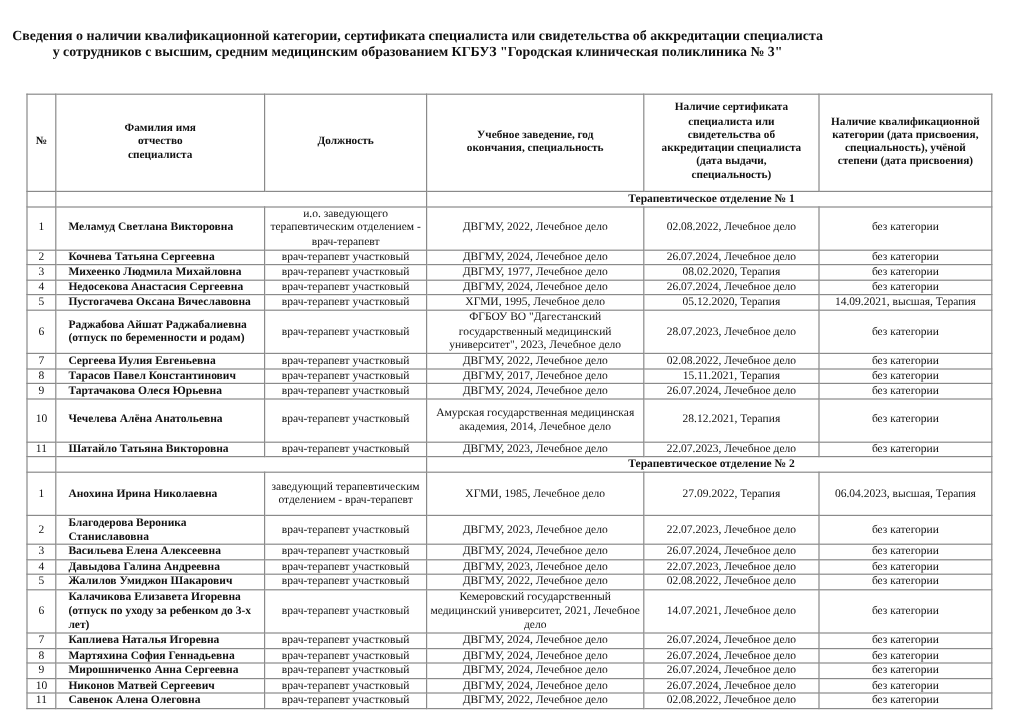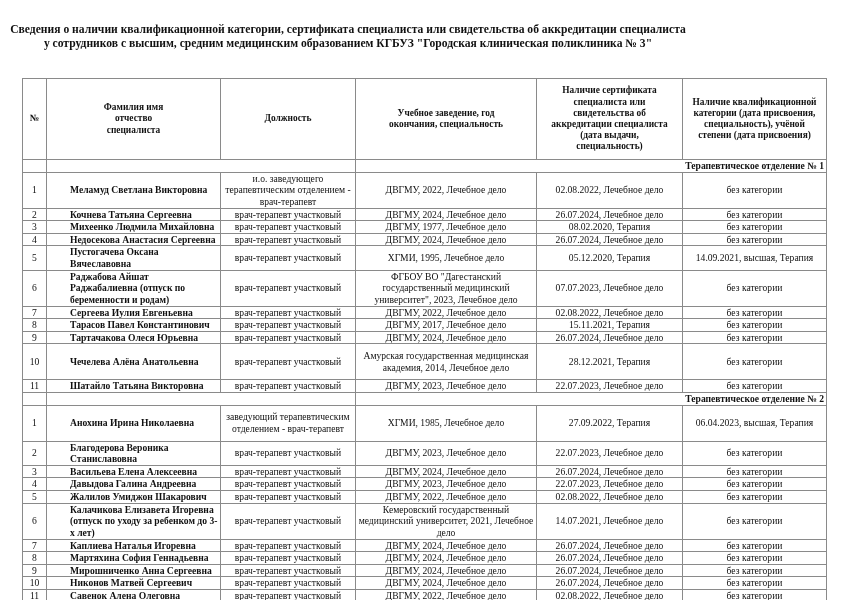--- a/index.html
+++ b/index.html
@@ -2,24 +2,24 @@
 <html><head>
 <meta charset="utf-8">
 <style>
   html, body { margin: 0; padding: 0; background: #ffffff; }
   body { width: 849px; height: 600px; position: relative; overflow: hidden; font-family: "Liberation Serif", "DejaVu Serif", serif; color: #111; }
   .title { position: absolute; left: 0; top: 23px; width: 696px; text-align: center; font-weight: bold; font-size: 11.6px; line-height: 14px; }
   .title div { white-space: nowrap; }
   table { position: absolute; left: 22px; top: 78px; width: 804px; border-collapse: collapse; table-layout: fixed; }
   td, th { border: 1px solid #8a8a8a; padding: 0 2px; font-size: 9.6px; line-height: 11.6px; text-align: center; vertical-align: middle; overflow: hidden; }
   th { font-weight: bold; font-size: 9.4px; line-height: 11.2px; }
-  td.name { text-align: left; font-weight: bold; padding-left: 23px; }
+  td.name { text-align: left; font-weight: bold; padding-left: 10px; }
   td.num { font-size: 9.6px; }
   tr.hdr { height: 81px; }
-  tr.section td.sec-label { text-align: right; font-weight: bold; padding-left: 6px; }
+  tr.section td.sec-label { text-align: center; font-weight: bold; padding-left: 6px; }
   tr.section { height: 12px; }
   tr.r1 { height: 12px; }
   tr.r2 { height: 24px; }
   tr.r3 { height: 36px; }
 </style>
 </head>
 <body>
 
 <div class="title">
   <div>Сведения о наличии квалификационной категории, сертификата специалиста или свидетельства об аккредитации специалиста</div>
@@ -89,21 +89,21 @@
         <td>врач-терапевт участковый</td>
         <td>ХГМИ, 1995, Лечебное дело</td>
         <td>05.12.2020, Терапия</td>
         <td>14.09.2021, высшая, Терапия</td>
       </tr>
       <tr class="r3">
         <td class="num">6</td>
         <td class="name">Раджабова Айшат Раджабалиевна (отпуск по беременности и родам)</td>
         <td>врач-терапевт участковый</td>
         <td>ФГБОУ ВО "Дагестанский государственный медицинский университет", 2023, Лечебное дело</td>
-        <td>07.07.2023, Лечебное дело</td>
+        <td>28.07.2023, Лечебное дело</td>
         <td>без категории</td>
       </tr>
       <tr class="r1">
         <td class="num">7</td>
         <td class="name">Сергеева Иулия Евгеньевна</td>
         <td>врач-терапевт участковый</td>
         <td>ДВГМУ, 2022, Лечебное дело</td>
         <td>02.08.2022, Лечебное дело</td>
         <td>без категории</td>
       </tr>

